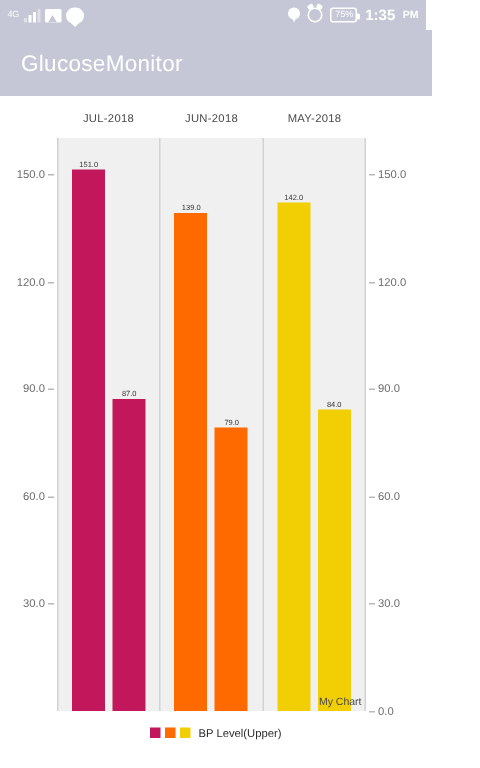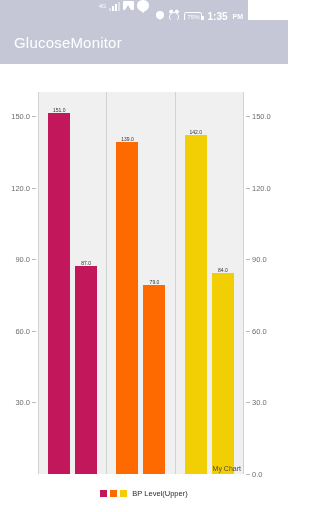--- a/index.html
+++ b/index.html
@@ -6,26 +6,25 @@
   html, body {
     width: 288px; height: 512px;
     font-family: "Liberation Sans", sans-serif;
     background: #ffffff;
     overflow: hidden;
   }
 
   
   .statusbar {
     position: absolute; top: 0; left: 0;
-    width: 248px; height: 20px;
+    width: 284px; height: 20px;
     background: #c5c7d6;
     display: flex; align-items: center;
     padding: 0 5px;
     color: #ffffff;
-    flex-direction: column;
   }
   .sb-left { display: flex; align-items: center; gap: 3px; }
   .sb-right { margin-left: auto; display: flex; align-items: center; gap: 5px; }
   .sb-4g { font-size: 6px; line-height: 1; opacity: .95; letter-spacing: -.2px; }
   .sig { width: 11px; height: 10px; position: relative; }
   .sig i { position: absolute; bottom: 0; width: 2px; background: #fff; display:block; }
   .sig i:nth-child(1){ left:0; height:3px; opacity:.45;}
   .sig i:nth-child(2){ left:3px; height:5px;}
   .sig i:nth-child(3){ left:6px; height:7px;}
   .sig i:nth-child(4){ left:9px; height:9px; opacity:.45;}
@@ -143,21 +142,21 @@
   .axis-right .tick i { left: 0; }
   .watermark {
     position: absolute; right: 2px; bottom: 2px;
     font-size: 7px; color: #4a4a4a;
   }
 
   
   .legend {
     position: absolute; left: 0; top: 478px;
     width: 288px; height: 20px;
-    display: flex; align-items: flex-end; justify-content: center; gap: 12px;
+    display: flex; align-items: center; justify-content: center; gap: 12px;
   }
   .legend-item { display: flex; align-items: center; gap: 3px; }
   .sw { width: 7px; height: 7px; display: block; }
   .legend-label { font-size: 7.5px; color: #2b2b2b; margin-left: 2px; }
 </style>
 </head>
 <body>
 
 <div class="statusbar">
   <div class="sb-left">
@@ -181,20 +180,25 @@
     <span class="sb-ampm">PM</span>
   </div>
 </div>
 
 <div class="appbar">
   <span class="app-title">GlucoseMonitor</span>
 </div>
 
 <div class="chart-area">
 
+  <div class="col-headers">
+    <span class="col-head">JUL-2018</span>
+    <span class="col-head">JUN-2018</span>
+    <span class="col-head">MAY-2018</span>
+  </div>
 
   <div class="axis axis-left">
     <div class="tick" style="top:6.25%">
         <i></i>
         <span>150.0</span>
       </div>
     <div class="tick" style="top:25%">
         <i></i>
         <span>120.0</span>
       </div>

